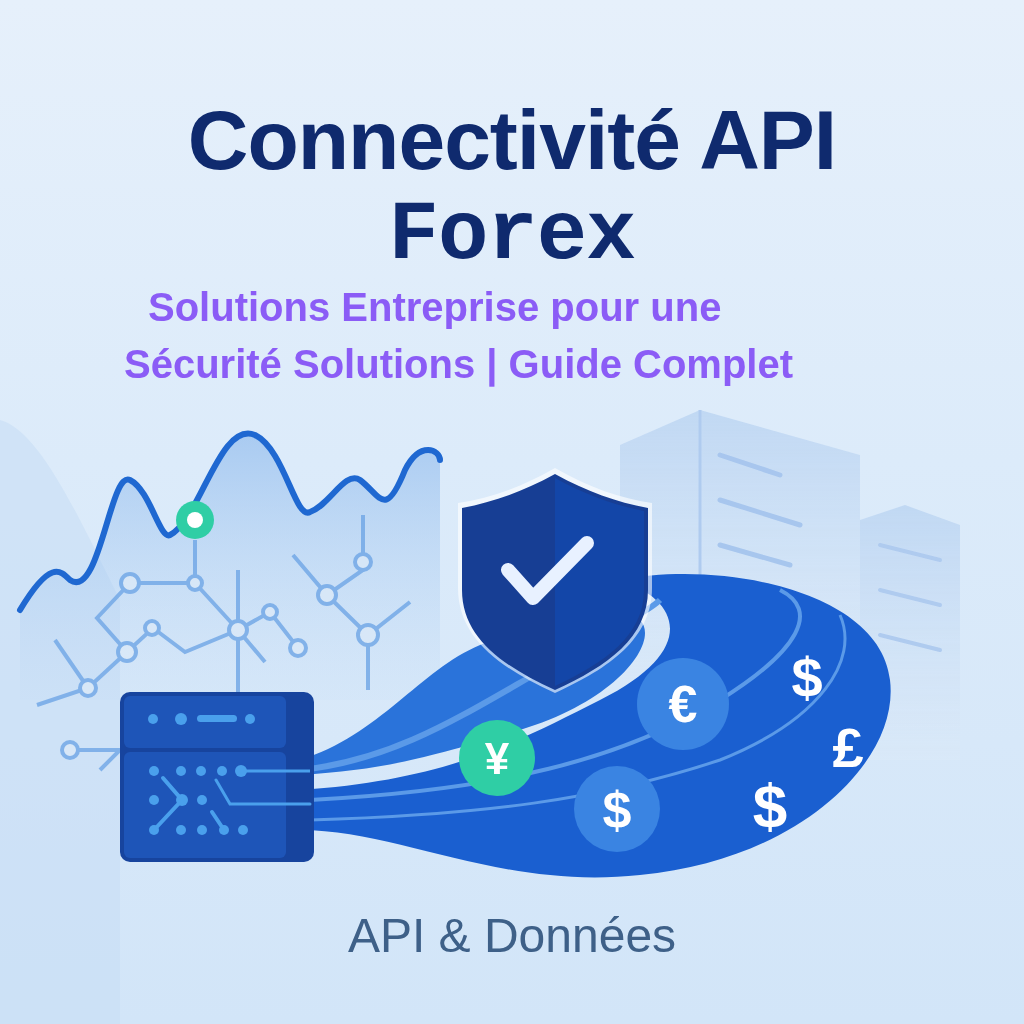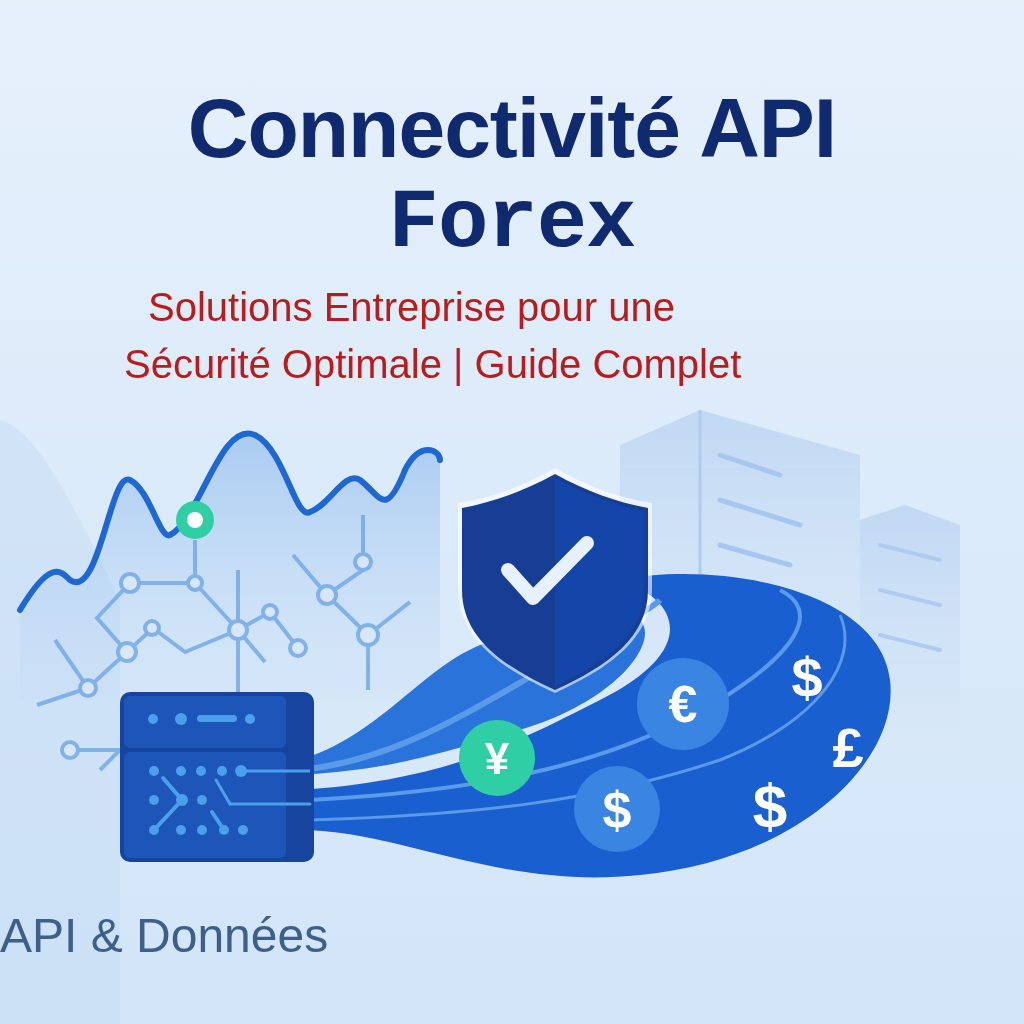--- a/index.html
+++ b/index.html
@@ -4,43 +4,43 @@
 <style>
   html, body { margin: 0; padding: 0; }
   body {
     width: 1024px; height: 1024px; overflow: hidden; position: relative;
     background: linear-gradient(180deg, #e6f0fb 0%, #dcebfa 45%, #d2e5f8 100%);
     font-family: "Liberation Sans", sans-serif;
   }
   .title {
     position: absolute; left: 0; right: 0; text-align: center;
     color: #0f2a6e; font-weight: 700; font-size: 84px; line-height: 1;
-    letter-spacing: -1px; margin: 0;
+    letter-spacing: -1px; margin: 12px;
   }
   .title.l1 { top: 86px; }
   .title.l2 { top: 182px; font-family: Liberation Mono, monospace; }
   .subtitle {
-    position: absolute; color: #b91c1c; font-size: 40px; line-height: 1; margin: 0;
+    position: absolute; color: #8b5cf6; font-size: 40px; line-height: 1; margin: 0; font-weight: bold;
   }
   .subtitle.l1 { left: 148px; top: 287px; }
   .subtitle.l2 { left: 124px; top: 344px; }
   .footer {
-    position: absolute; left: 0; right: 0; top: 912px; text-align: left;
+    position: absolute; left: 0; right: 0; top: 912px; text-align: center;
     color: #3e6088; font-size: 48px; line-height: 1;
   }
   svg.art { position: absolute; left: 0; top: 0; }
   .glyph { font-family: "Liberation Sans", sans-serif; font-weight: 700; }
 </style>
 </head>
 <body>
 
 <h1 class="title l1">Connectivité API</h1>
 <h1 class="title l2">Forex</h1>
 <p class="subtitle l1">Solutions Entreprise pour une</p>
-<p class="subtitle l2">Sécurité Optimale | Guide Complet</p>
+<p class="subtitle l2">Sécurité Solutions | Guide Complet</p>
 
 <svg class="art" width="1024" height="1024" viewBox="0 0 1024 1024">
   <defs>
     <linearGradient id="areaGrad" x1="0" y1="0" x2="0" y2="1">
       <stop offset="0" stop-color="#7fb0ea" stop-opacity="0.55"></stop>
       <stop offset="1" stop-color="#b9d5f3" stop-opacity="0.1"></stop>
     </linearGradient>
     <linearGradient id="bldGrad" x1="0" y1="0" x2="0" y2="1">
       <stop offset="0" stop-color="#bcd5f2"></stop>
       <stop offset="1" stop-color="#dbe9f8" stop-opacity="0.6"></stop>

